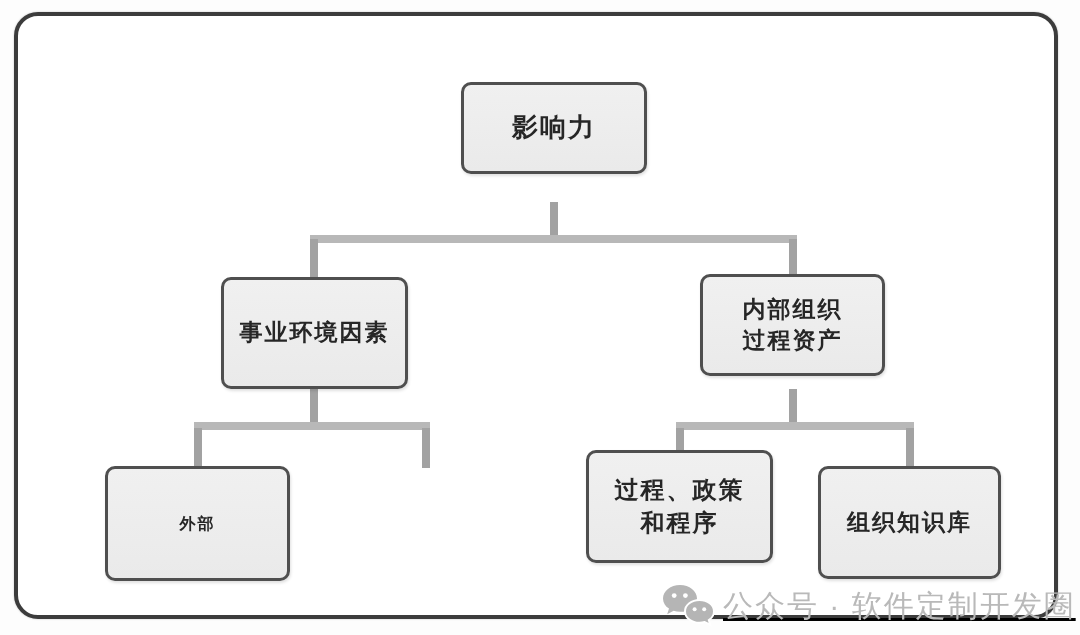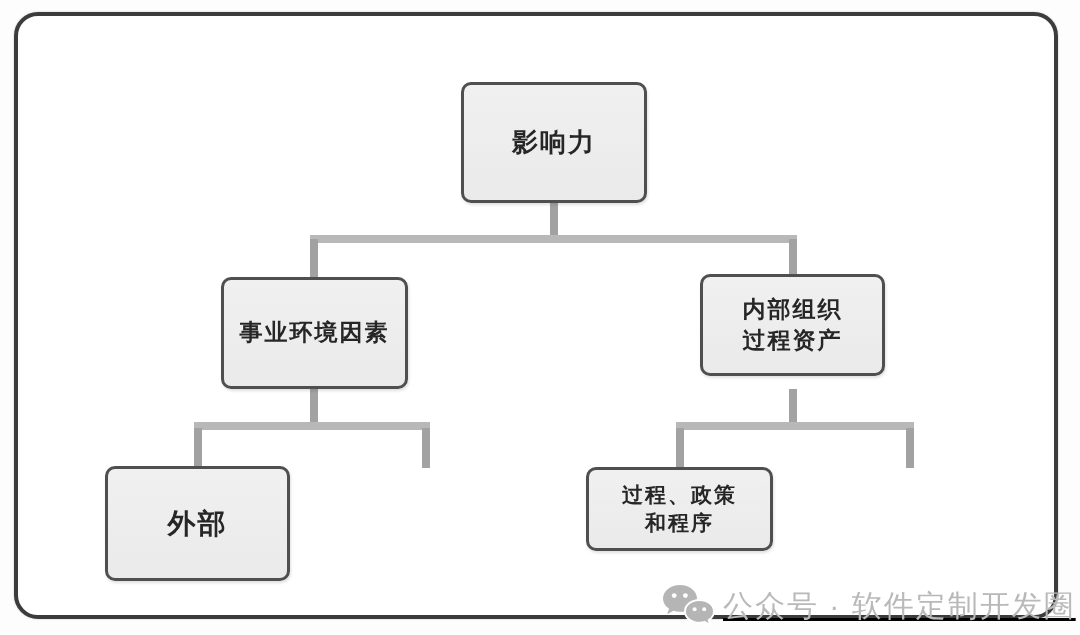--- a/index.html
+++ b/index.html
@@ -31,26 +31,26 @@
     display: flex;
     align-items: center;
     justify-content: center;
     text-align: center;
     color: #262626;
     font-weight: 600;
     letter-spacing: 2px;
     box-shadow: 1px 2px 3px rgba(0,0,0,0.12);
   }
   .node span { white-space: pre-line; line-height: 1.35; }
-  .node-root     { left: 443px; top:  66px; width: 186px; height: 121px; font-size: 26px; }
+  .node-root     { left: 443px; top:  66px; width: 186px; height: 92px; font-size: 26px; }
   .node-eef      { left: 203px; top: 261px; width: 187px; height: 112px; font-size: 23px; }
   .node-opa      { left: 682px; top: 258px; width: 185px; height: 102px; font-size: 23px; }
-  .node-external { left:  87px; top: 450px; width: 185px; height: 115px; font-size: 28px; }
+  .node-external { left:  87px; top: 450px; width: 185px; height: 115px; font-size: 16px; }
   .node-internal { left: 313px; top: 450px; width: 190px; height: 115px; font-size: 23px; }
-  .node-ppp      { left: 568px; top: 451px; width: 187px; height: 84px; font-size: 21px; }
+  .node-ppp      { left: 568px; top: 434px; width: 187px; height: 113px; font-size: 24px; }
   .node-okb      { left: 800px; top: 450px; width: 183px; height: 113px; font-size: 23px; }
 
   .conn { position: absolute; }
   .conn.v { background: #a2a2a2; width: 8px; }
   .conn.h { background: #b8b8b8; height: 8px; }
 
   .c-root-down   { left: 532px; top: 186px; height: 37px; }
   .c-top-bar     { left: 292px; top: 219px; width: 487px; }
   .c-eef-up      { left: 292px; top: 223px; height: 40px; }
   .c-opa-up      { left: 771px; top: 223px; height: 37px; }
@@ -108,20 +108,23 @@
       <span>内部组织
 过程资产</span>
     </div>
     <div class="node node-external">
       <span>外部</span>
     </div>
     <div class="node node-ppp">
       <span>过程、政策
 和程序</span>
     </div>
+    <div class="node node-okb">
+      <span>组织知识库</span>
+    </div>
 
     <div class="watermark">
       <svg class="wm-icon" viewBox="0 0 54 46" xmlns="http://www.w3.org/2000/svg">
         <g fill="#b5b5b5">
           <path d="M20 2 C10.6 2 3 8.0 3 15.4 C3 19.6 5.3 23.2 9 25.6 L7.2 31.2 L13.6 27.8 C15.6 28.4 17.7 28.8 20 28.8 C29.4 28.8 37 22.8 37 15.4 C37 8.0 29.4 2 20 2 Z"></path>
         </g>
         <g fill="#ffffff">
           <circle cx="14.2" cy="12.6" r="2.4"></circle>
           <circle cx="25.4" cy="12.6" r="2.4"></circle>
         </g>

